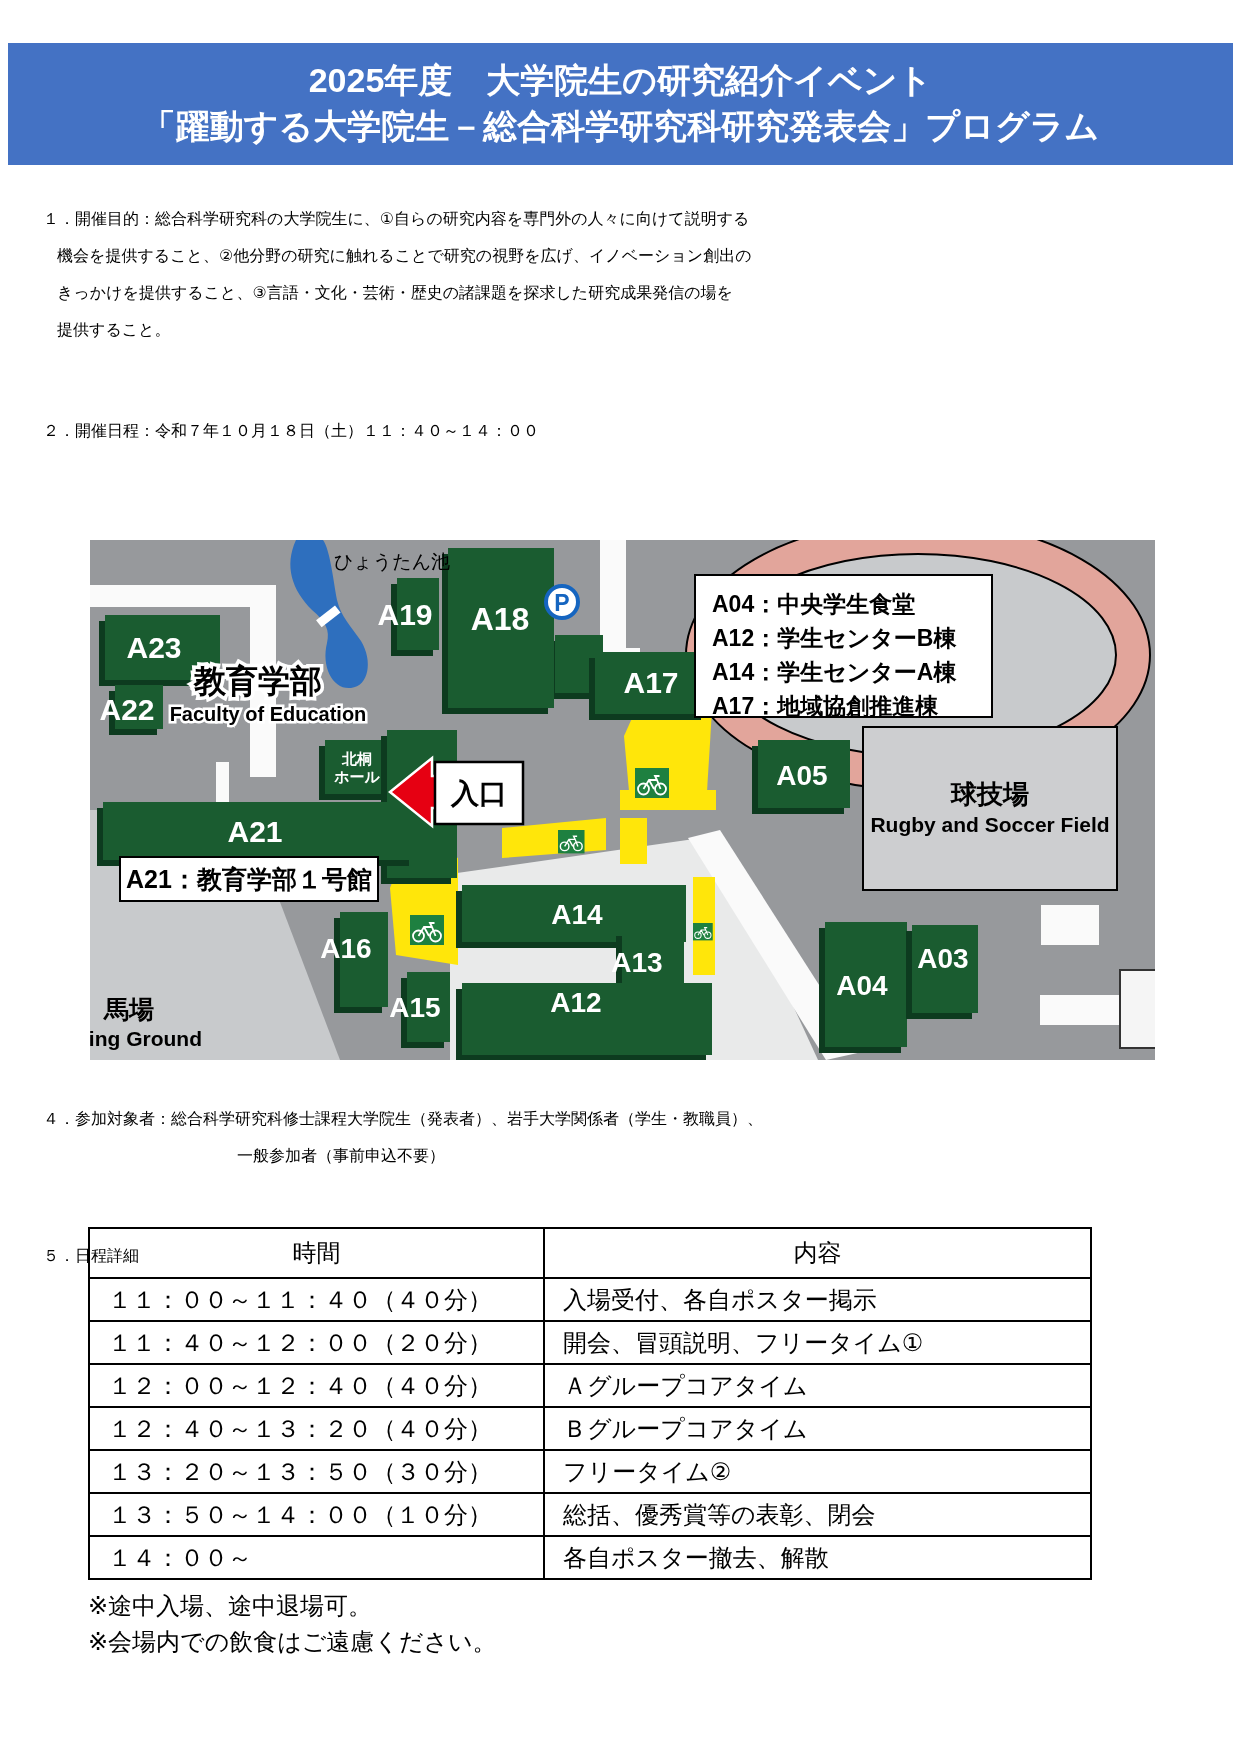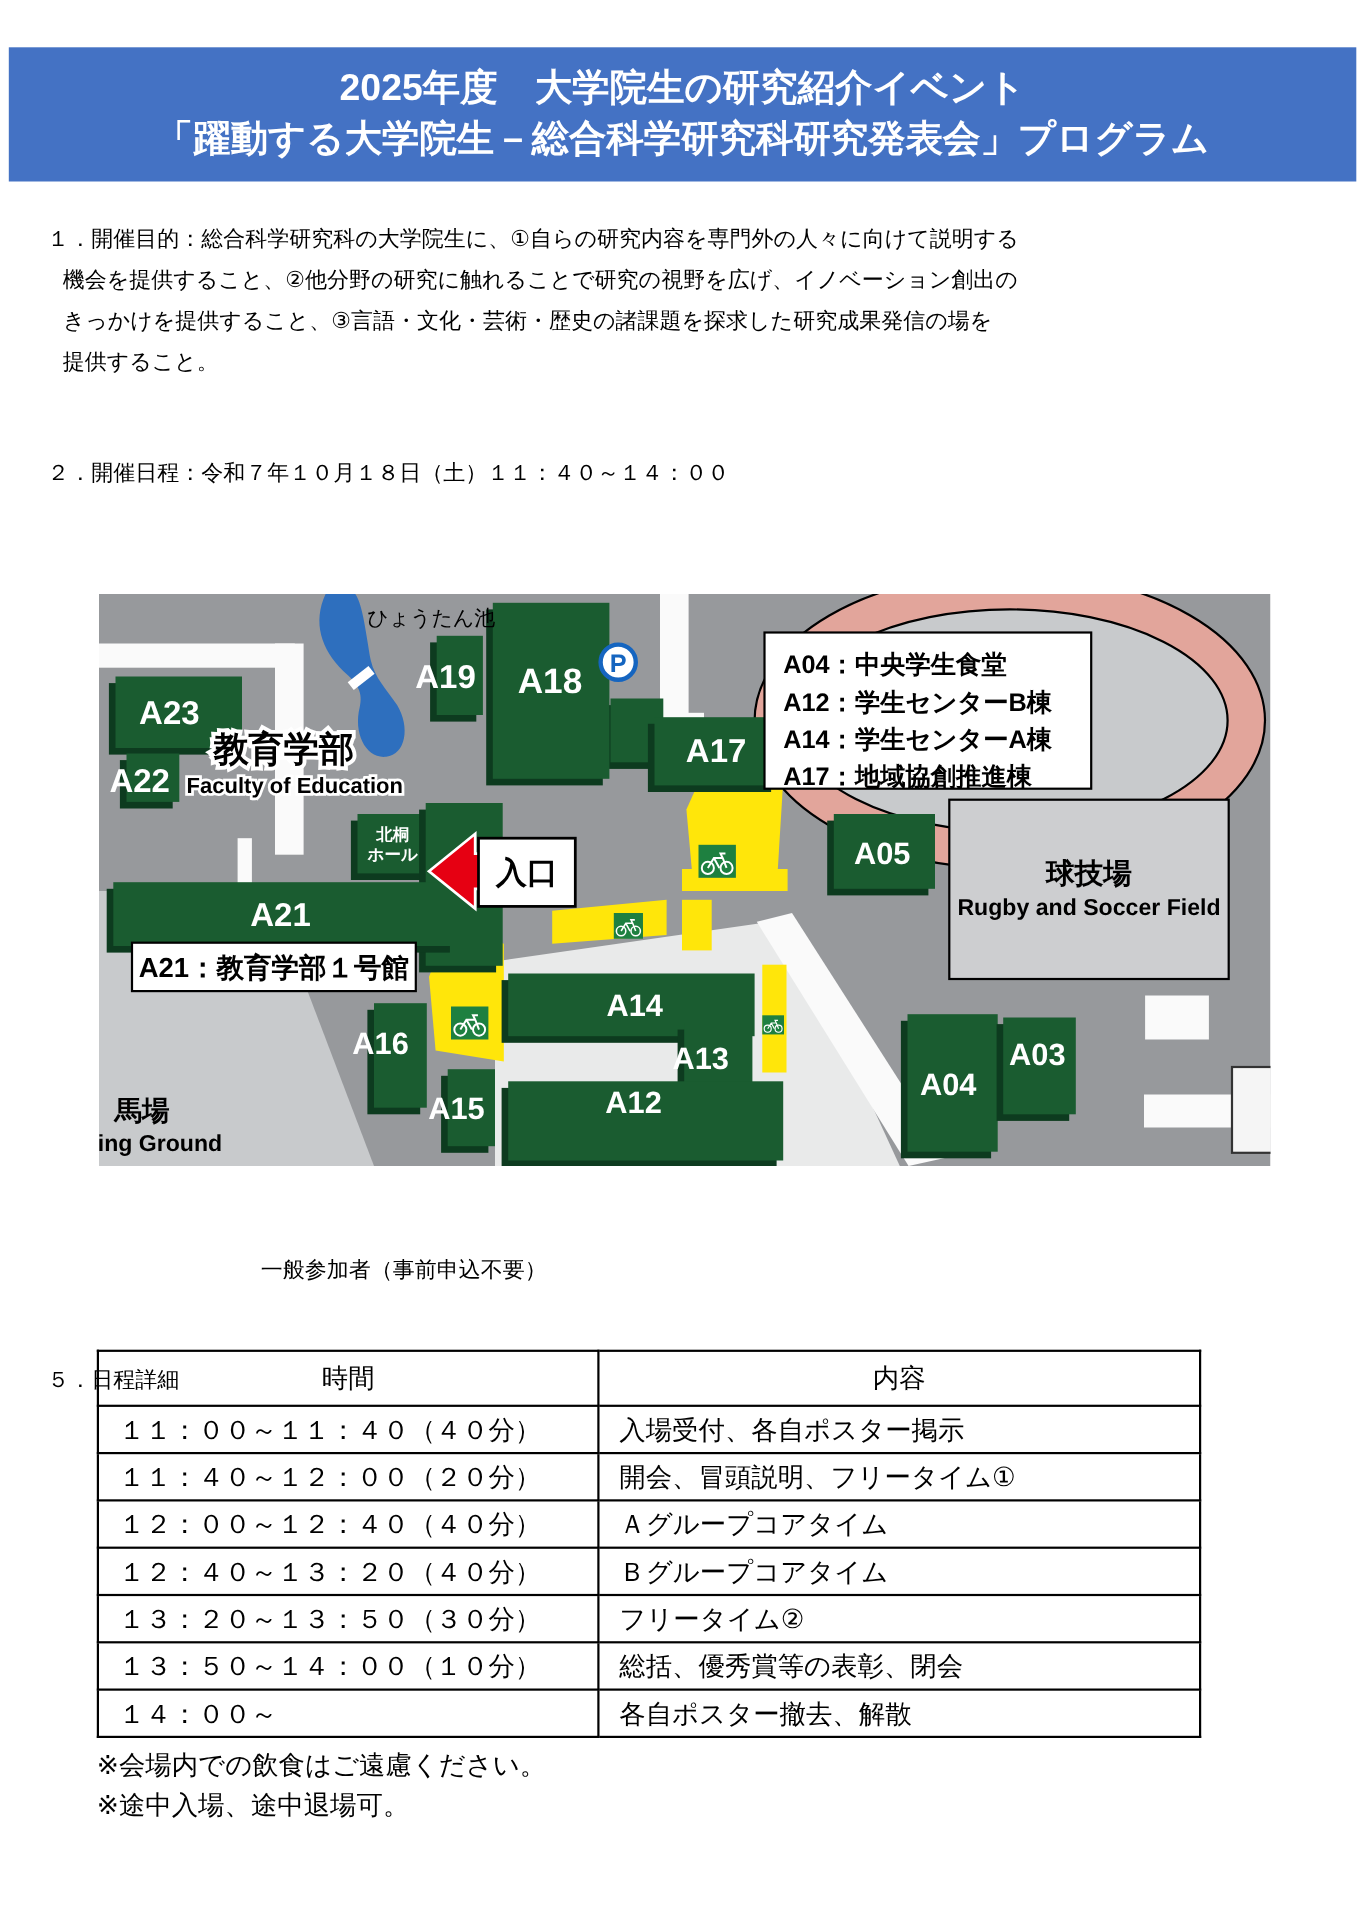--- a/index.html
+++ b/index.html
@@ -1,20 +1,20 @@
 <!DOCTYPE html>
 <html><head>
 <meta charset="utf-8">
 <style>
   html,body{margin:0;padding:0;background:#fff;}
   #page{position:relative;width:1241px;height:1734px;background:#fff;overflow:hidden;
         font-family:"Liberation Sans","DejaVu Sans",sans-serif;color:#000;}
   .hdr{position:absolute;left:8px;top:43px;width:1225px;height:122px;background:#4472C4;
        color:#fff;text-align:center;font-weight:bold;font-size:34px;line-height:46px;padding-top:14px;box-sizing:border-box;}
-  .body-txt{font-size:20px;line-height:37px;white-space:nowrap;}
+  .body-txt{font-size:16px;line-height:37px;white-space:nowrap;}
   .sec1{position:absolute;left:43px;top:200px;}
   .sec1 .cont{padding-left:14px;}
   .sec2{position:absolute;left:43px;top:412px;}
   .sec3{position:absolute;left:43px;top:498px;}
   .sec4a{position:absolute;left:43px;top:1100px;}
   .sec4b{position:absolute;left:237px;top:1137px;}
   .sec5{position:absolute;left:43px;top:1192px;margin-top:45px;}
   #mapsvg{position:absolute;left:90px;top:540px;}
   table.sched{position:absolute;left:88px;top:1227px;border-collapse:collapse;table-layout:fixed;
        font-size:24px;}
@@ -175,20 +175,21 @@
 
     <text x="302" y="28" font-size="19" text-anchor="middle" fill="#000">ひょうたん池</text>
     <text class="halo" x="168" y="152" font-size="32" stroke-width="7">教育学部</text>
     <text class="halo" x="178" y="181" font-size="20" stroke-width="5">Faculty of Education</text>
     <text x="267" y="224" font-size="15" font-weight="bold" text-anchor="middle" fill="#fff">北桐</text>
     <text x="267" y="242" font-size="15" font-weight="bold" text-anchor="middle" fill="#fff">ホール</text>
     <text x="14" y="478" font-size="25" font-weight="bold" fill="#000">馬場</text>
     <text x="-14" y="506" font-size="21" font-weight="bold" fill="#000">ding Ground</text>
   </svg>
 
+  <div class="sec4a body-txt">４．参加対象者：総合科学研究科修士課程大学院生（発表者）、岩手大学関係者（学生・教職員）、</div>
   <div class="sec4b body-txt">一般参加者（事前申込不要）</div>
   <div class="sec5 body-txt">５．日程詳細</div>
 
   <table class="sched">
     <tbody>
         <tr>
       <th class="c1">時間</th>
       <th class="c2">内容</th>
     </tr>
     <tr>
@@ -216,17 +217,17 @@
           <td>総括、優秀賞等の表彰、閉会</td>
         </tr>
     <tr>
           <td>１４：００～</td>
           <td>各自ポスター撤去、解散</td>
         </tr>
   </tbody>
     </table>
 
   <div class="notes">
+    <div>※途中入場、途中退場可。</div>
     <div>※会場内での飲食はご遠慮ください。</div>
-    <div>※途中入場、途中退場可。</div>
   </div>
 
 </div>
 
 </body></html>

